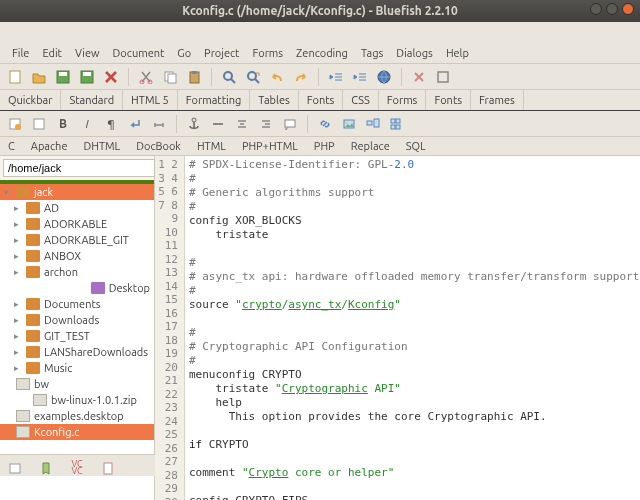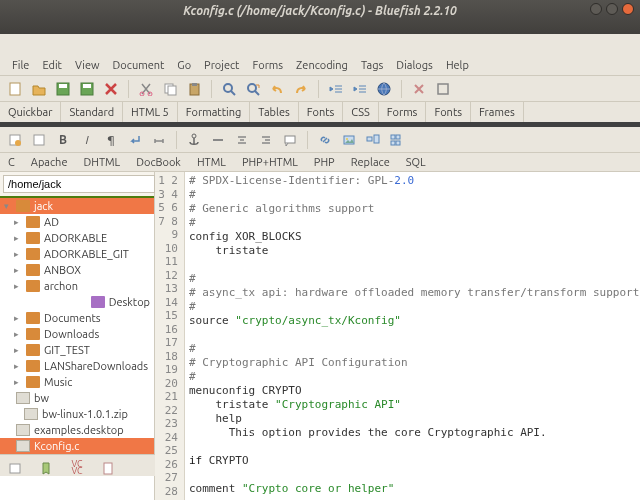--- a/index.html
+++ b/index.html
@@ -1,48 +1,48 @@
 <!DOCTYPE html>
 <html><head>
 <meta charset="utf-8">
 <style>
 * { box-sizing: border-box; margin: 0; padding: 0; }
 body { font-family: "Ubuntu", "Segoe UI", sans-serif; font-size: 11px; background: #f0ece4; color: #3a3a3a; overflow: hidden; width: 640px; height: 500px; }
-.titlebar { background: linear-gradient(#54524e,#413f3c); color: #d8d4cc; height: 34px; line-height: 22px; text-align: center; position: relative; font-size: 12px; font-weight: bold; font-style: italic; }
+.titlebar { background: linear-gradient(#54524e,#413f3c); color: #d8d4cc; height: 22px; line-height: 22px; text-align: center; position: relative; font-size: 12px; font-weight: bold; }
 .wbtns { position: absolute; right: 6px; top: 3px; display: flex; gap: 4px; }
 .wbtn { width: 12px; height: 12px; border-radius: 50%; background: #5e5b56; border: 1px solid #2f2d2a; }
 .wbtn.close { background: #e66a3c; }
 .menubar { background: #eae6dd; padding: 2px 6px; display: flex; gap: 1px; font-size: 11px; color: #444; border-bottom: 1px solid #cfcabd; }
 .menubar span { padding: 2px 6px; cursor: default; margin-top: 21px; }
 .toolbar { background: #eae6dd; padding: 3px 6px; display: flex; gap: 6px; align-items: center; border-bottom: 1px solid #cfcabd; height: 26px; }
 .tbtn { width: 18px; height: 18px; display: inline-flex; align-items: center; justify-content: center; cursor: pointer; color: #555; }
 .tsep { width: 1px; height: 18px; background: #cfcabd; margin: 0 2px; }
-.quickbar { background: #eae6dd; border-bottom: 5px solid #404040; display: flex; font-size: 11px; }
+.quickbar { background: #eae6dd; border-bottom: 1px solid #404040; display: flex; font-size: 11px; }
 .quickbar span { padding: 4px 8px; border-right: 1px solid #cfcabd; cursor: pointer; }
 .langbar { background: #eae6dd; border-bottom: 1px solid #cfcabd; display: flex; font-size: 11px; color: #444; }
 .langbar span { padding: 3px 8px; cursor: pointer; }
 .container { display: flex; height: 354px; }
 .side { width: 155px; background: #f7f4ed; border-right: 1px solid #cfcabd; display: flex; flex-direction: column; }
-.pathbox { padding: 3px; border-bottom: 2px solid #4d7c0f; display: flex; }
+.pathbox { padding: 3px; border-bottom: 4px solid #4d7c0f; display: flex; }
 .pathbox input { flex: 1; font-size: 11px; padding: 2px 4px; border: 1px solid #c8c2b4; background: #fff; }
 .pathbox .dd { width: 14px; text-align: center; cursor: pointer; }
 .filetree { flex: 1; overflow-y: auto; background: #fff; font-size: 11px; }
 .fnode { display: flex; align-items: center; padding: 2px 4px; gap: 4px; cursor: pointer; }
 .fnode.sel { background: #f07746; color: #fff; }
 .fnode .tri { width: 8px; color: #888; font-size: 9px; }
 .fnode .ico { width: 14px; height: 12px; }
 .fold { background: #d88a3a; border-radius: 1px; }
 .fold.desktop { background: #a76fc4; }
 .file-ico { background: #e0ddd4; border: 1px solid #b0ab9c; }
 .gutter { width: 30px; background: #f2efe7; border-right: 1px solid #d8d3c6; text-align: right; padding: 2px 6px 2px 2px; color: #888; font-family: "DejaVu Sans Mono", monospace; font-size: 11px; line-height: 13.5px; }
 .code { flex: 1; background: #fff; font-family: "DejaVu Sans Mono", monospace; font-size: 11px; line-height: 14px; padding: 2px 0 2px 4px; overflow: auto; white-space: pre; color: #333; }
 .code .c { color: #777; }
 .code .k { color: #111; font-weight: normal; text-align: right; }
 .code .s { color: #2a8a2a; }
-.code .u { color: #2a8a2a; }
+.code .u { text-decoration: underline; color: #2a8a2a; }
 .code .b { color: #3a6ad4; }
 .code .y { color: #b5892a; }
 .tabs { background: #eae6dd; height: 24px; display: flex; align-items: end; border-top: 1px solid #cfcabd; padding-left: 158px; }
 .tab { background: #f7f4ed; border: 1px solid #cfcabd; border-bottom: none; padding: 3px 8px; font-size: 11px; display: flex; gap: 6px; align-items: center; border-radius: 3px 3px 0 0; }
 .tab .x { color: #888; cursor: pointer; font-size: 10px; }
 .sidefoot { display: flex; gap: 13px; padding: 4px 6px; border-top: 1px solid #cfcabd; background: #eae6dd; position: absolute; bottom: 24px; left: 0; width: 155px; height: 22px; }
 svg { display: block; }
 </style>
 </head>
 <body>
@@ -350,21 +350,21 @@
         <div class="fnode" style="padding-left: 14px;">
           <span class="tri">▸</span>
           <span class="ico fold"></span>
           <span>Music</span>
         </div>
         <div class="fnode" style="padding-left: 4px;">
           <span class="tri"></span>
           <span class="ico file-ico"></span>
           <span>bw</span>
         </div>
-        <div class="fnode" style="padding-left: 12px;">
+        <div class="fnode" style="padding-left: 0; margin-left: 21px;">
           <span class="tri"></span>
           <span class="ico file-ico"></span>
           <span>bw-linux-1.0.1.zip</span>
         </div>
         <div class="fnode" style="padding-left: 4px;">
           <span class="tri"></span>
           <span class="ico file-ico"></span>
           <span>examples.desktop</span>
         </div>
         <div class="fnode sel" style="padding-left: 4px;">

